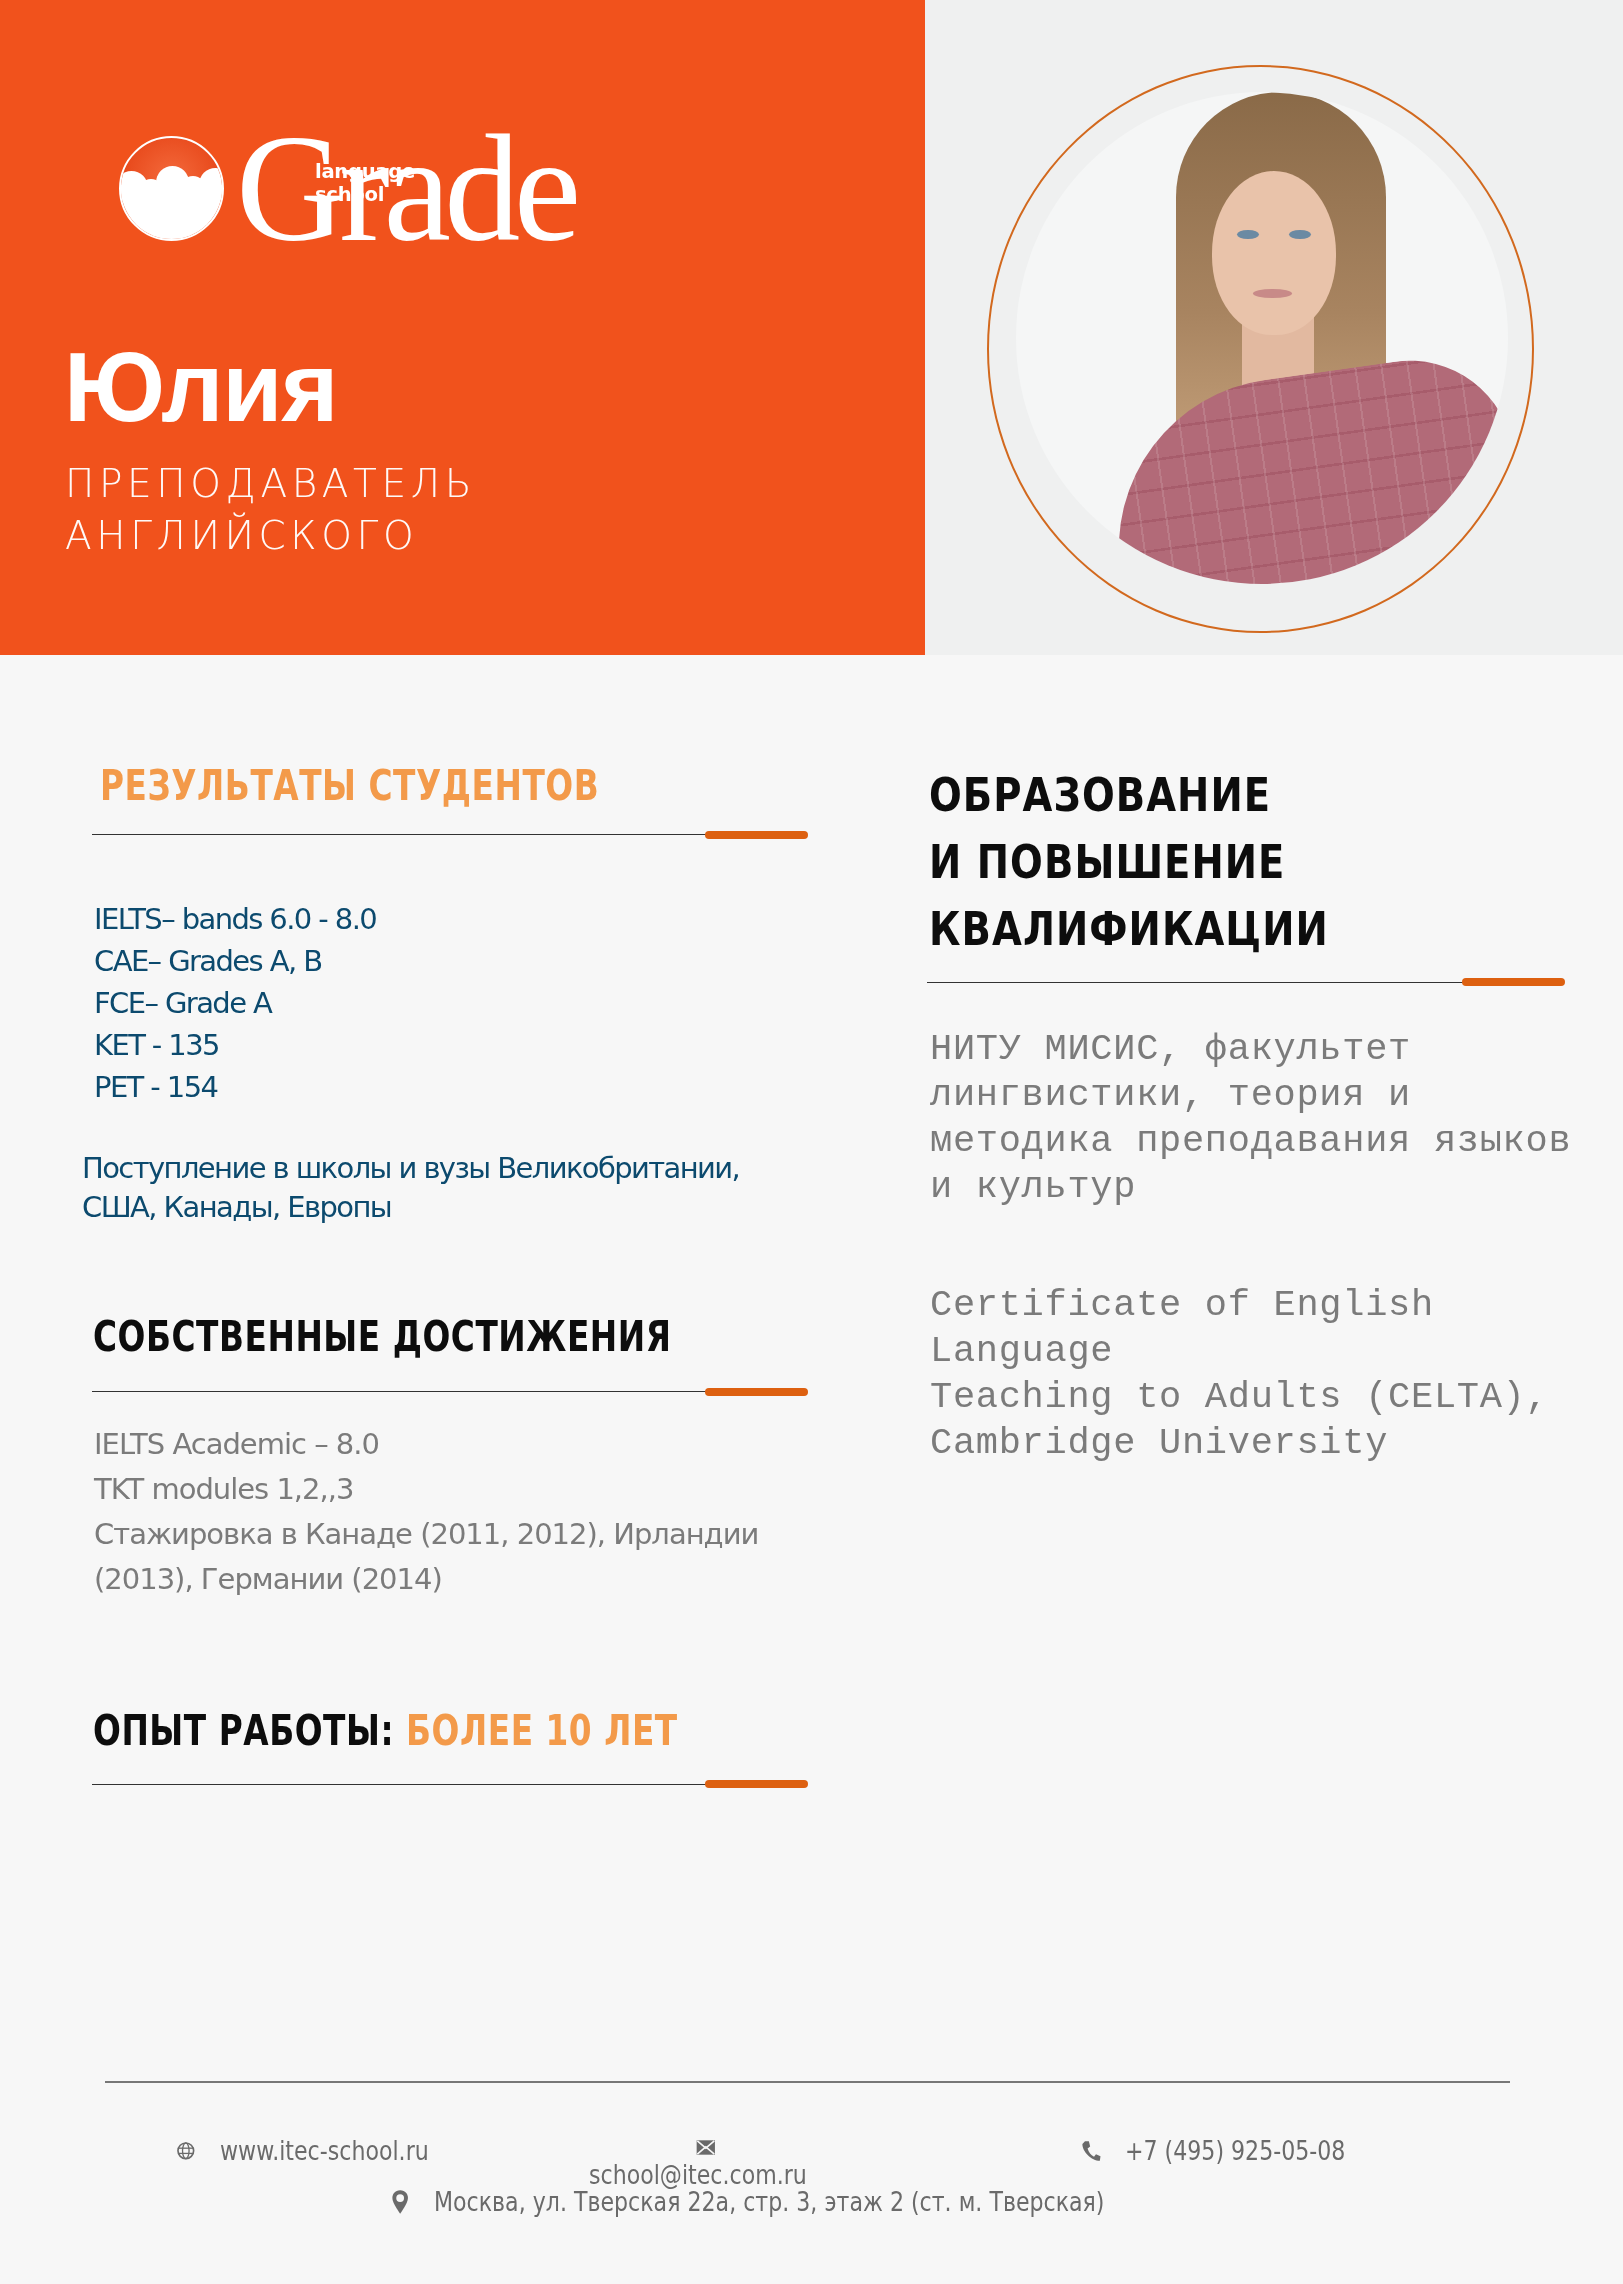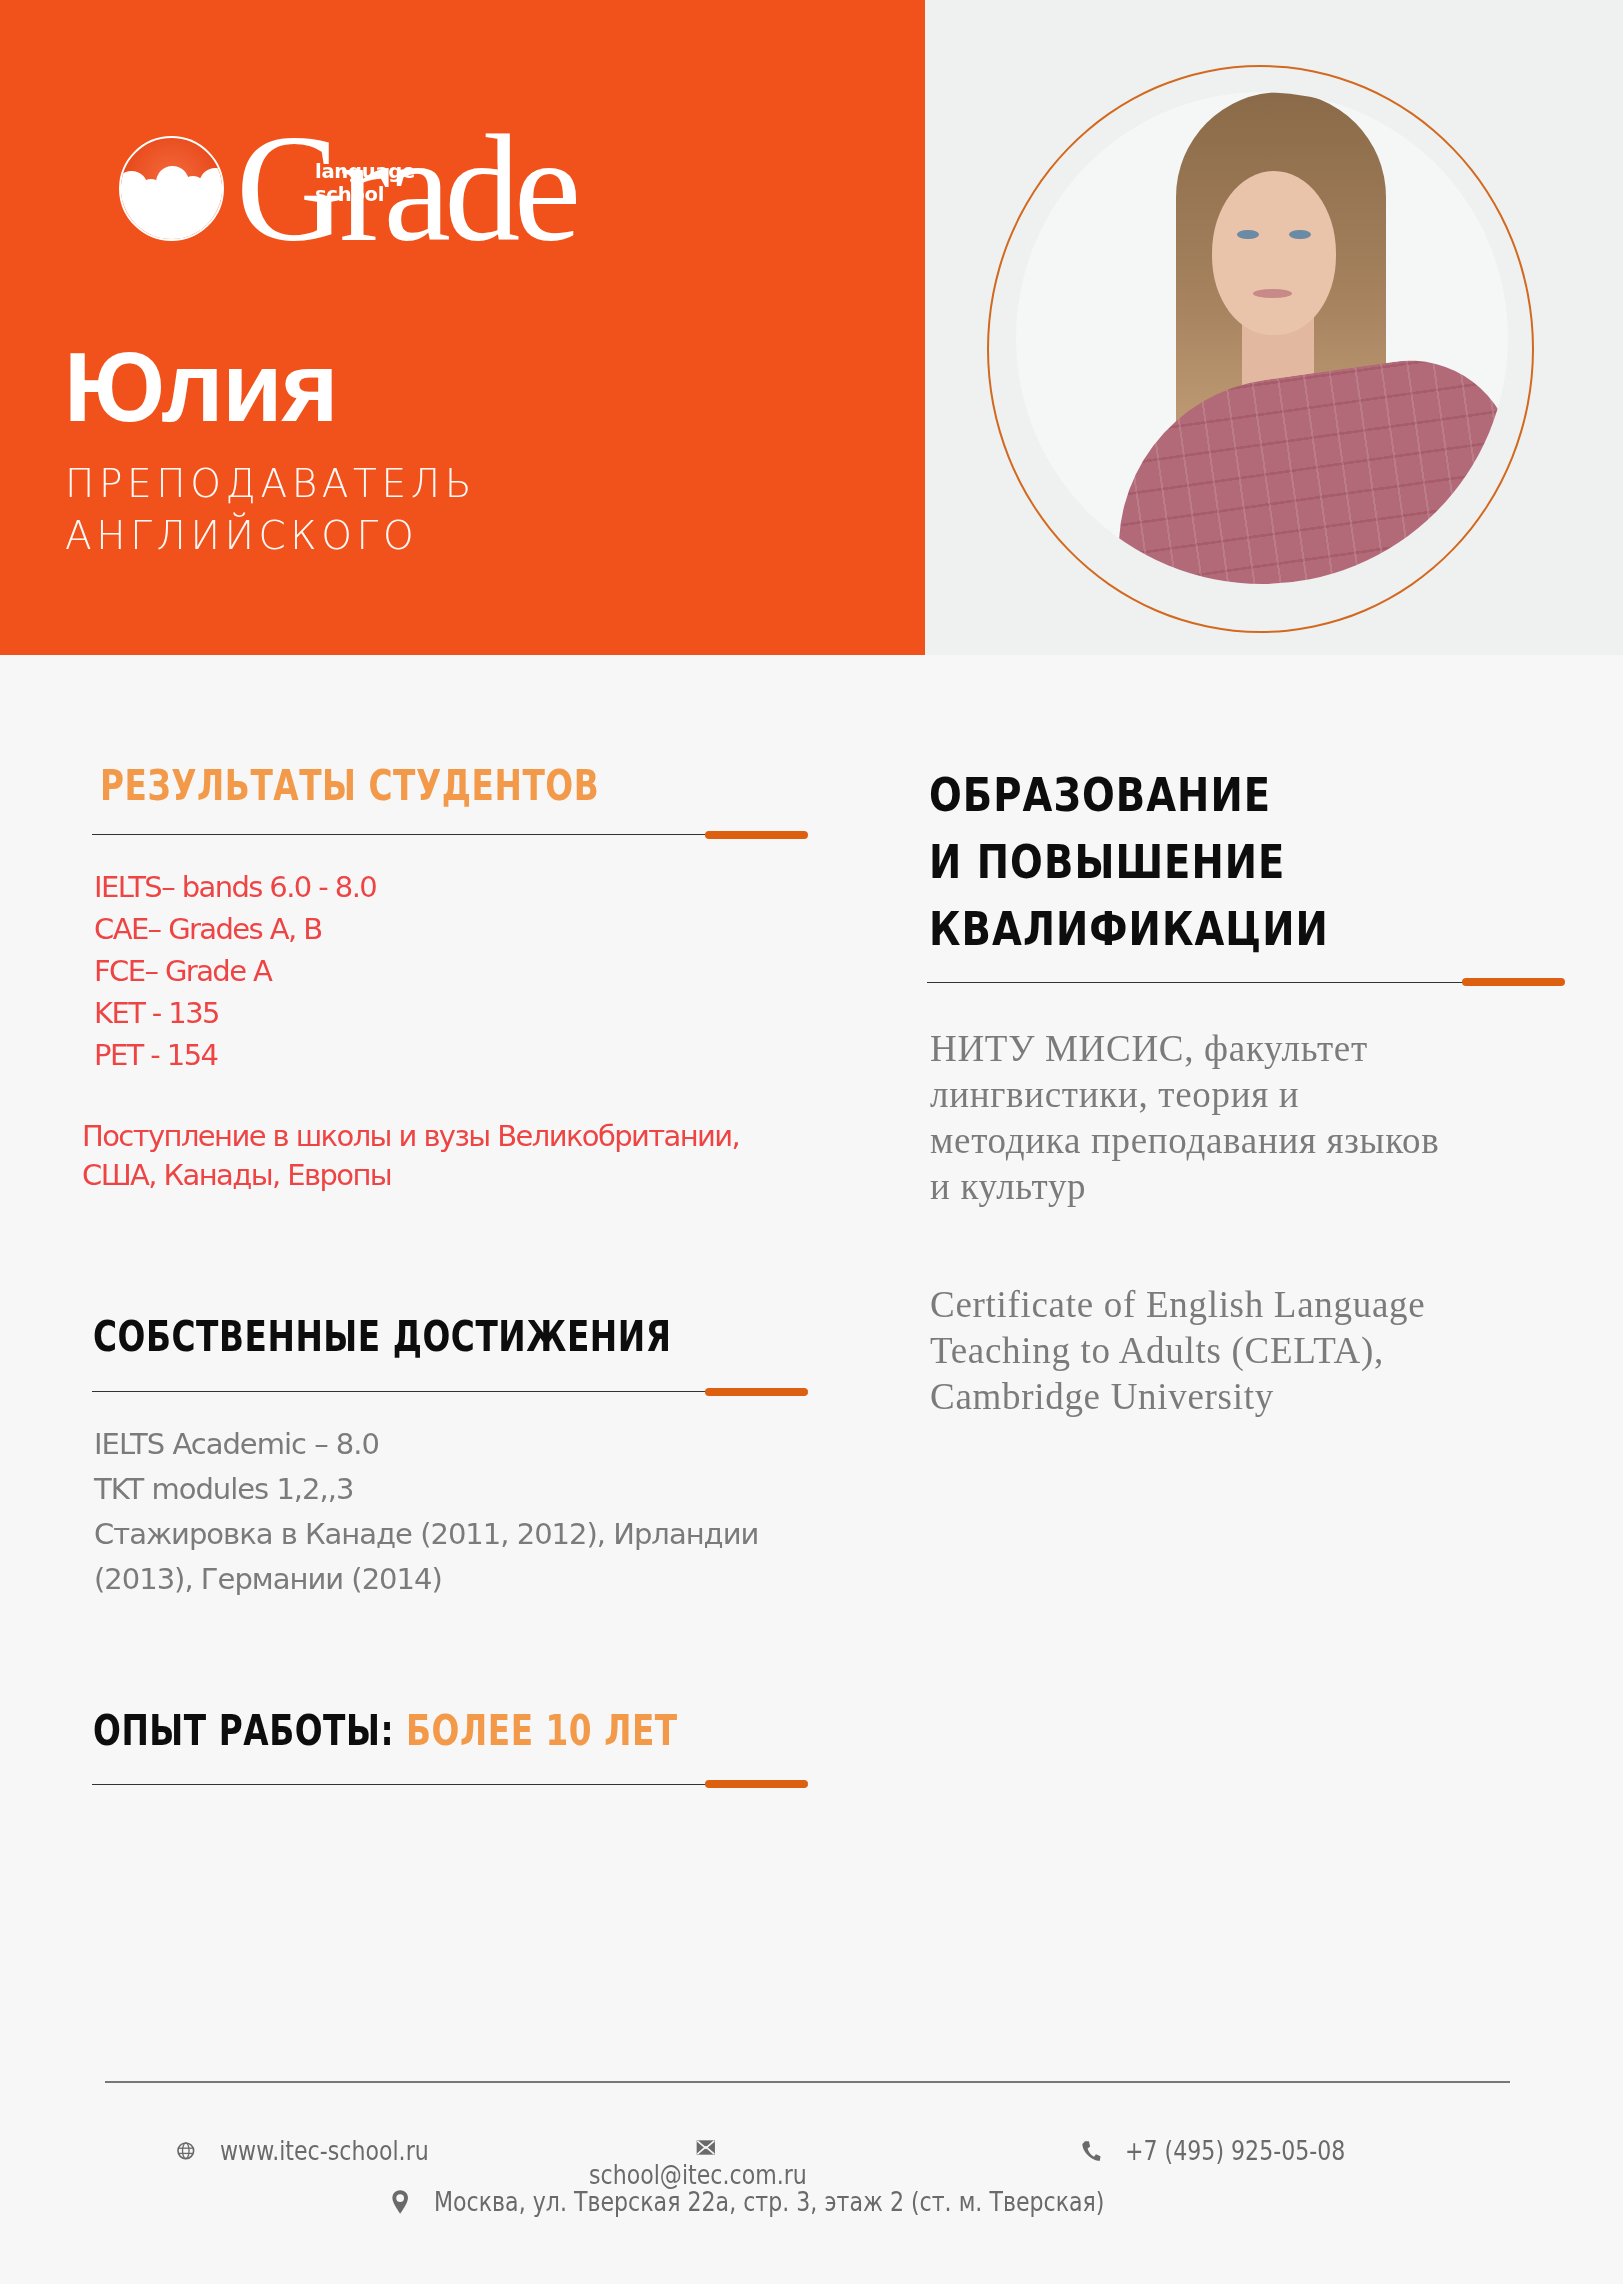--- a/index.html
+++ b/index.html
@@ -78,35 +78,35 @@
   .sec-title {
     position:absolute; font-family:"DejaVu Sans", sans-serif; font-weight:bold;
     font-size:42px; line-height:1; letter-spacing:0.7px; transform-origin:left top;
     transform: scaleX(0.78);
   }
   .orange-t { color:#f39a4a; }
   .black-t { color:#0d0d0d; }
   .divider { position:absolute; height:1.3px; background:#333; }
   .divider-accent { position:absolute; height:7.9px; border-radius:3.9px; background:#dd6010; }
   .body-text {
-    position:absolute; color:#ef4444; font-family:"DejaVu Sans", sans-serif;
-    font-size:29px; letter-spacing:-1.6px;
+    position:absolute; color:#0c4a6e; font-family:"DejaVu Sans", sans-serif;
+    font-size:29px; letter-spacing:-1.6px;margin-top:32px;
   }
   .body-text div { white-space:nowrap; }
   .ach-text {
     position:absolute; color:#7b7b7b; font-family:"DejaVu Sans", sans-serif;
     font-size:29px; letter-spacing:-1px; line-height:45px;
   }
   .edu-title {
     position:absolute; left:929px; top:761px; color:#0d0d0d;
     font-family:"DejaVu Sans", sans-serif; font-weight:bold; font-size:47px; line-height:67px;
     letter-spacing:1.3px; transform-origin:left top; transform:scaleX(0.82);
   }
   .edu-text {
-    position:absolute; left:930px; color:#7b7b7b; font-family:Liberation Serif, serif;
+    position:absolute; left:930px; color:#7b7b7b; font-family:Liberation Mono, monospace;
     font-size:37px; line-height:46px; letter-spacing:0.7px;
   }
   .footer-line { position:absolute; left:105px; top:2081px; width:1405px; height:2px; background:#777; }
   .contact {
     position:absolute; color:#6a6a6a; font-family:"DejaVu Sans", sans-serif;
     font-size:26px; display:flex; align-items:center; white-space:nowrap;text-align:right;
   }
   .contact .ico { display:inline-flex; width:23.6px; height:23.6px; margin-right:22px; align-items:center; justify-content:center; }
   .contact .txt { display:inline-block; transform-origin:left center; transform:scaleX(0.85); }
 </style>

